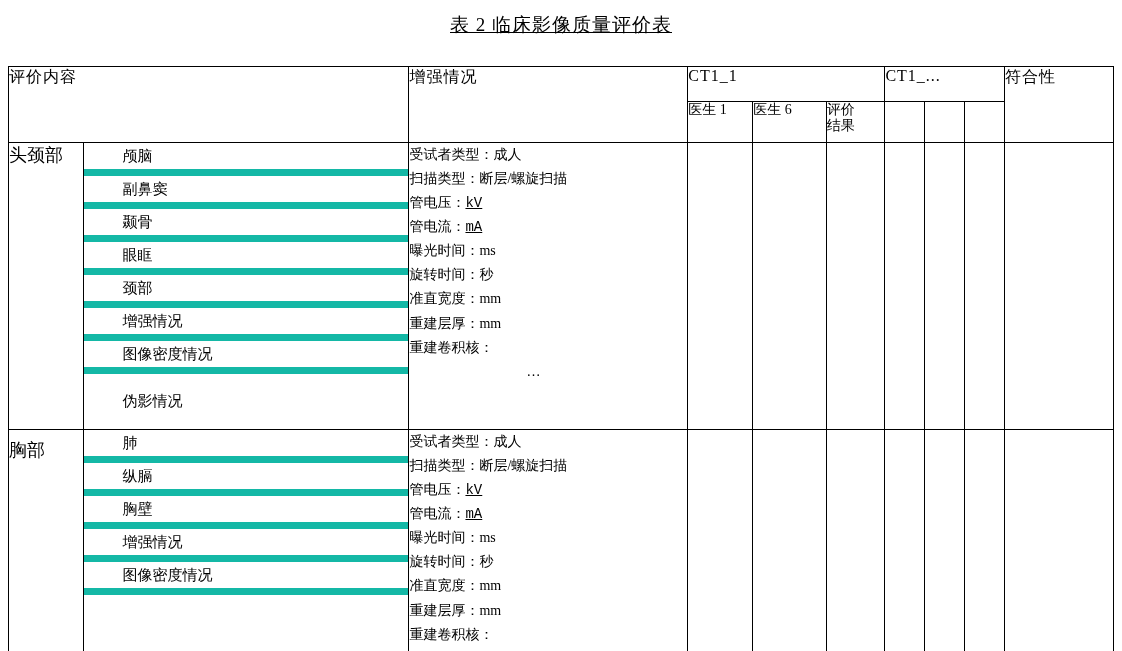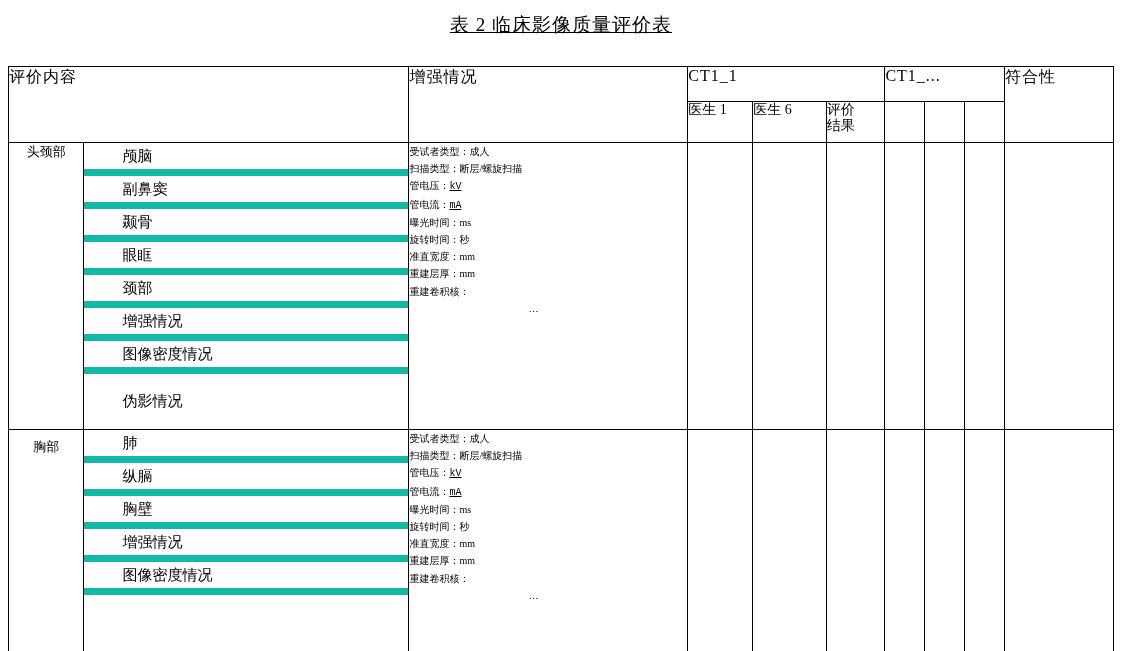--- a/index.html
+++ b/index.html
@@ -47,43 +47,43 @@
     font-size: 16px;
     letter-spacing: 1px;
   }
   .hcell-sub {
     vertical-align: middle;
     font-size: 14px;
     line-height: 1.15;
     padding: 3px 0;
   }
   .region-label {
-    text-align: center;
+    text-align: left;
     vertical-align: middle;
-    font-size: 13px;
+    font-size: 18px;
   }
   .item-cell {
     padding: 4px 0 4px 38px;
     font-size: 15px;
     border-bottom: 7px solid #14b8a6;
     height: 18px;
     line-height: 18px;
   }
   .item-last {
     border-bottom: none;
   }
   .items-holder {
     padding: 0;
   }
   .items-holder .inner {
     display: block;
   }
   .proto-cell {
     padding: 6px 0 6px 8px;
-    font-size: 10px;
+    font-size: 14px;
     line-height: 1.72;
   }
   .proto-line {
     white-space: pre;
   }
   .proto-line .u {
     text-decoration: underline;
     font-family: Liberation Mono, monospace;
   }
   .proto-dots {

